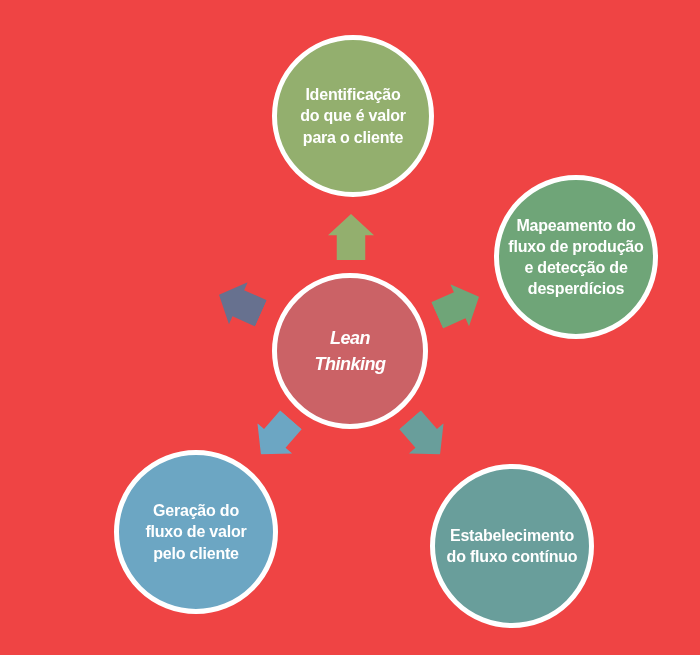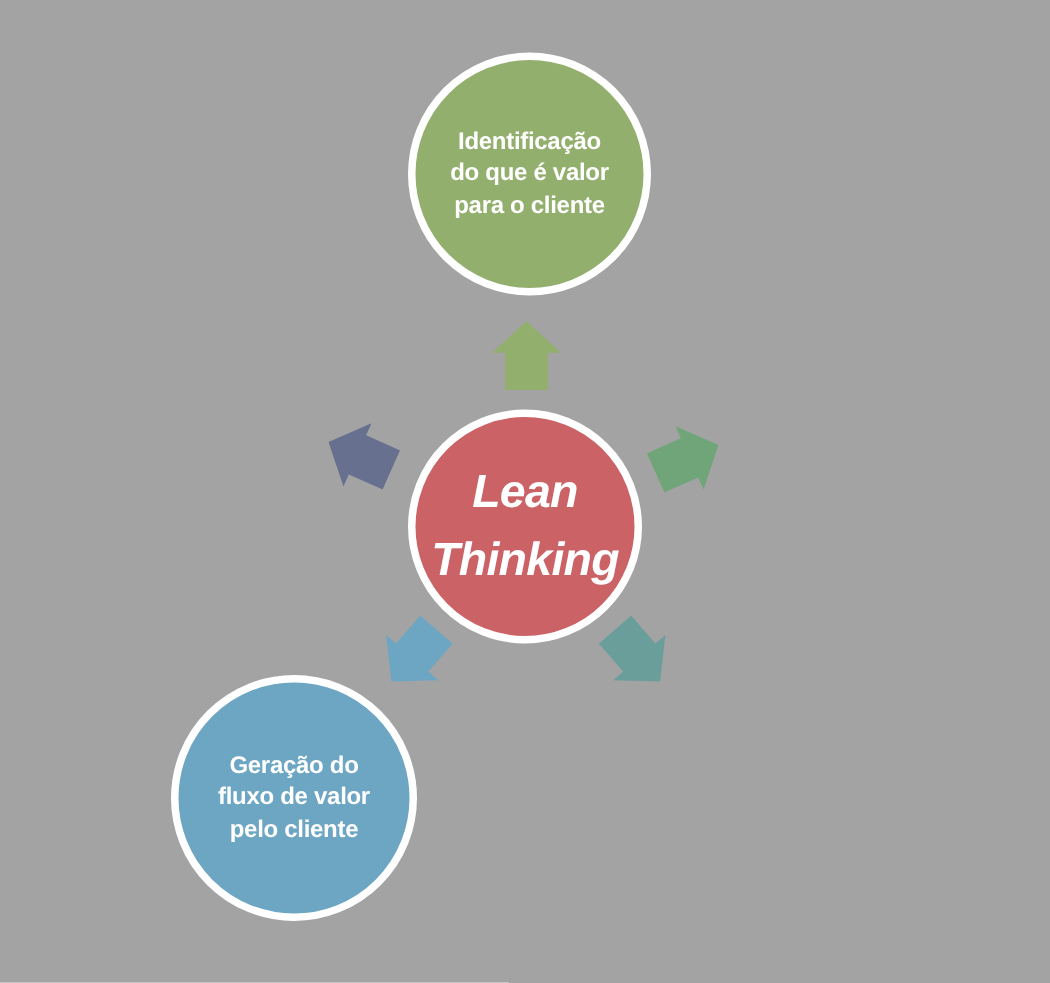--- a/index.html
+++ b/index.html
@@ -29,21 +29,21 @@
     font-weight: bold;
     font-size: 16px;
     line-height: 1.32;
     letter-spacing: -0.2px;
   }
   .circle-center {
     left: 272px; top: 273px;
     width: 156px; height: 156px;
   }
   .circle-center .label {
-    font-size: 31px;
+    font-size: 18px;
     font-style: italic;
     line-height: 1.45;
     letter-spacing: -0.5px;
   }
   .circle-top    { left: 272px; top: 35px;  width: 162px; height: 162px; }
   .circle-right  { left: 494px; top: 175px; width: 164px; height: 164px; }
   .circle-bottom-right { left: 430px; top: 464px; width: 164px; height: 164px; }
   .circle-bottom-left  { left: 114px; top: 450px; width: 164px; height: 164px; }
   .circle-left   { left: 49px;  top: 171px; width: 162px; height: 162px; }
 
@@ -55,29 +55,39 @@
   }
   .arrow-up          { left: 328px; top: 214px; transform: rotate(0deg); }
   .arrow-upper-right { left: 435px; top: 283px; transform: rotate(66deg); }
   .arrow-lower-right { left: 402px; top: 414px; transform: rotate(139deg); }
   .arrow-lower-left  { left: 253px; top: 414px; transform: rotate(-139deg); }
   .arrow-upper-left  { left: 217px; top: 281px; transform: rotate(-66deg); }
 </style>
 </head>
 <body>
 
-<div class="stage" style="background-color: #a3a3a3;">
+<div class="stage" style="background-color: #ef4444;">
 
   <div class="circle circle-top" style="background-color: rgb(147, 175, 110);">
     <span class="label">Identificação
 do que é valor
 para o cliente</span>
   </div>
 
+  <div class="circle circle-right" style="background-color: rgb(111, 165, 120);">
+    <span class="label">Mapeamento do
+fluxo de produção
+e detecção de
+desperdícios</span>
+  </div>
 
+  <div class="circle circle-bottom-right" style="background-color: rgb(105, 158, 155);">
+    <span class="label">Estabelecimento
+do fluxo contínuo</span>
+  </div>
 
   <div class="circle circle-bottom-left" style="background-color: rgb(108, 166, 195);">
     <span class="label">Geração do
 fluxo de valor
 pelo cliente</span>
   </div>
 
 
   <div class="arrow arrow-up" style="background-color: rgb(147, 175, 110);"></div>
   <div class="arrow arrow-upper-right" style="background-color: rgb(111, 165, 120);"></div>

